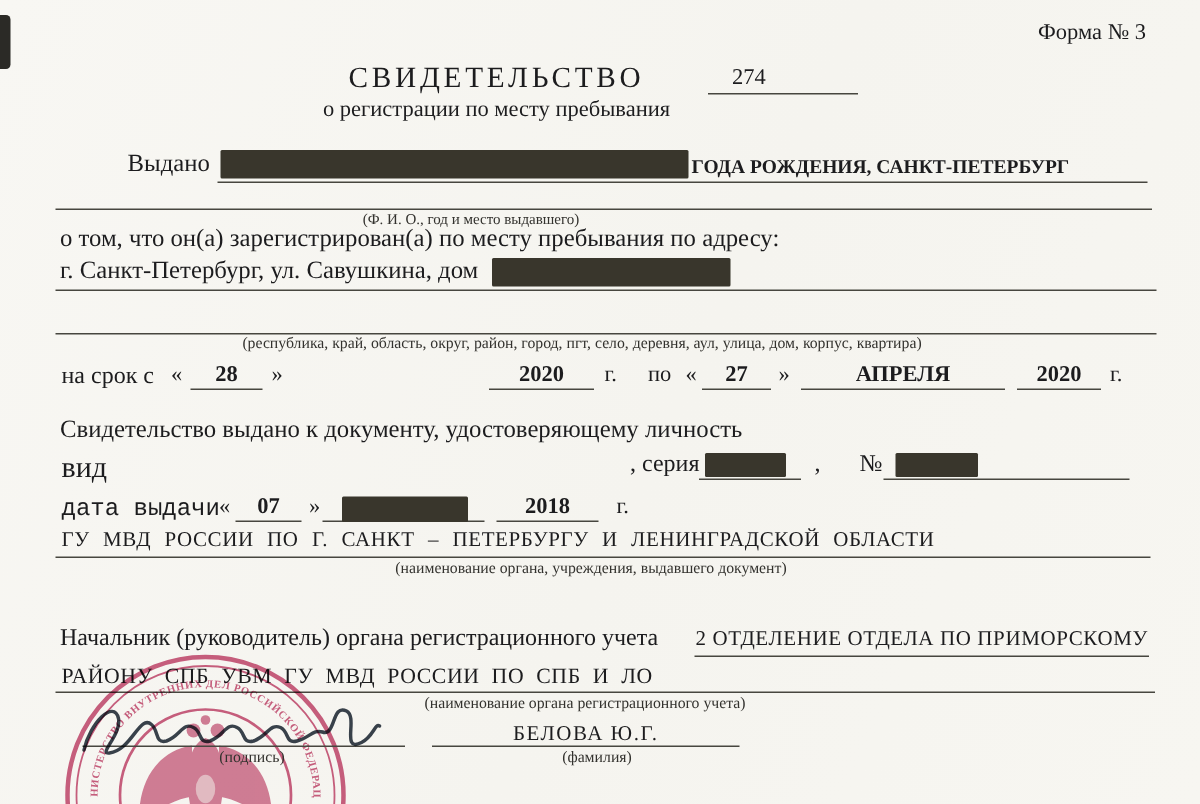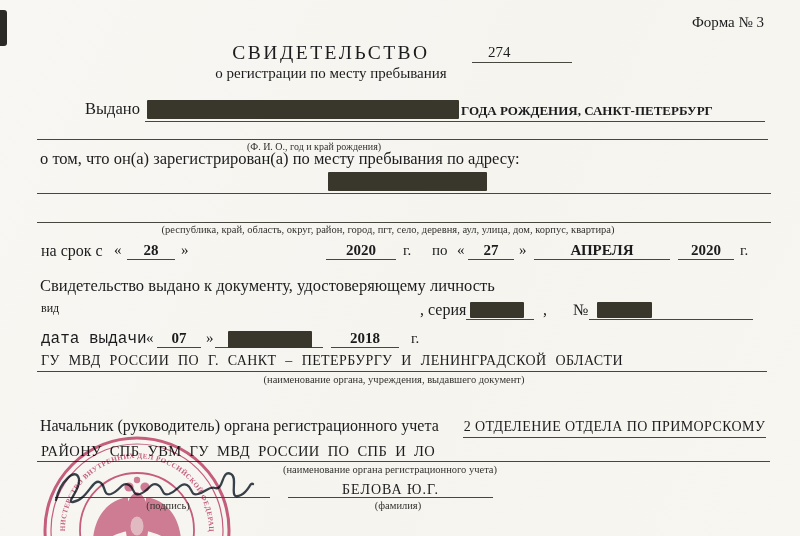--- a/index.html
+++ b/index.html
@@ -38,23 +38,24 @@
   <div class="abs title">СВИДЕТЕЛЬСТВО</div>
   <div class="abs title-number">274</div>
   <div class="abs subtitle">о регистрации по месту пребывания</div>
 
   <div class="abs lbl" style="left:85px;top:99px;">Выдано</div>
   <div class="hr" style="left:145px;top:121px;width:620px;"></div>
   <div class="redact" style="left:147px;top:100px;width:312px;height:19px;"></div>
   <div class="abs" style="left:461px;top:103px;font-size:13px;font-weight:bold;">ГОДА РОЖДЕНИЯ, САНКТ-ПЕТЕРБУРГ</div>
 
   <div class="hr" style="left:37px;top:139px;width:731px;"></div>
-  <div class="cap" style="left:314px;top:141px;font-size:10px;">(Ф. И. О., год и край рождения)</div>
+  <div class="cap" style="left:314px;top:141px;font-size:10px;">(Ф. И. О., год и место выдавшего)</div>
 
   <div class="abs lbl" style="left:40px;top:149px;">о том, что он(а) зарегистрирован(а) по месту пребывания по адресу:</div>
+  <div class="abs lbl" style="left:40px;top:170px;">г. Санкт-Петербург, ул. Савушкина, дом</div>
   <div class="redact" style="left:328px;top:172px;width:159px;height:19px;"></div>
   <div class="hr" style="left:37px;top:193px;width:734px;"></div>
 
   <div class="hr" style="left:37px;top:222px;width:734px;"></div>
   <div class="cap" style="left:388px;top:224px;">(республика, край, область, округ, район, город, пгт, село, деревня, аул, улица, дом, корпус, квартира)</div>
 
   <div class="abs" style="left:41px;top:242px;font-size:16px;">на срок с</div>
   <div class="q" style="left:114px;">«</div>
   <div class="f" style="left:127px;width:48px;">28</div>
   <div class="q" style="left:181px;">»</div>
@@ -63,21 +64,21 @@
   <div class="q" style="left:432px;">по</div>
   <div class="q" style="left:457px;">«</div>
   <div class="f" style="left:468px;width:46px;">27</div>
   <div class="q" style="left:519px;">»</div>
   <div class="f" style="left:534px;width:136px;">АПРЕЛЯ</div>
   <div class="f" style="left:678px;width:56px;">2020</div>
   <div class="q" style="left:740px;">г.</div>
 
   <div class="abs lbl" style="left:40px;top:276px;">Свидетельство выдано к документу, удостоверяющему личность</div>
 
-  <div class="abs" style="left:41px;top:301px;font-size:12px;">вид</div>
+  <div class="abs" style="left:41px;top:301px;font-size:20px;">вид</div>
   <div class="abs" style="left:420px;top:301px;font-size:16px;">, серия</div>
   <div class="hr" style="left:466px;top:319px;width:68px;"></div>
   <div class="redact" style="left:470px;top:302px;width:54px;height:16px;"></div>
   <div class="abs" style="left:543px;top:301px;font-size:16px;">,</div>
   <div class="abs" style="left:573px;top:301px;font-size:16px;">№</div>
   <div class="hr" style="left:589px;top:319px;width:164px;"></div>
   <div class="redact" style="left:597px;top:302px;width:55px;height:16px;"></div>
 
   <div class="abs" style="left:41px;top:330px;font-size:16px;font-family:Liberation Mono, monospace;">дата выдачи</div>
   <div class="q" style="left:146px;top:330px;">«</div>

